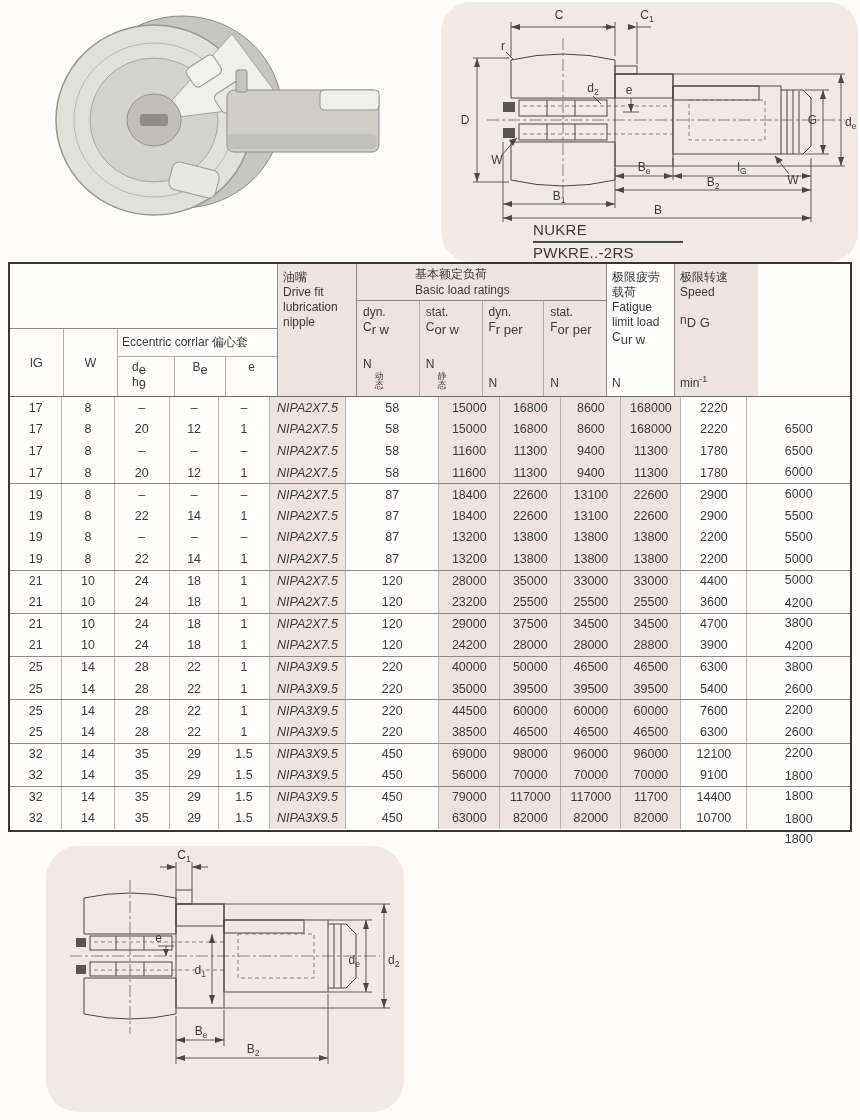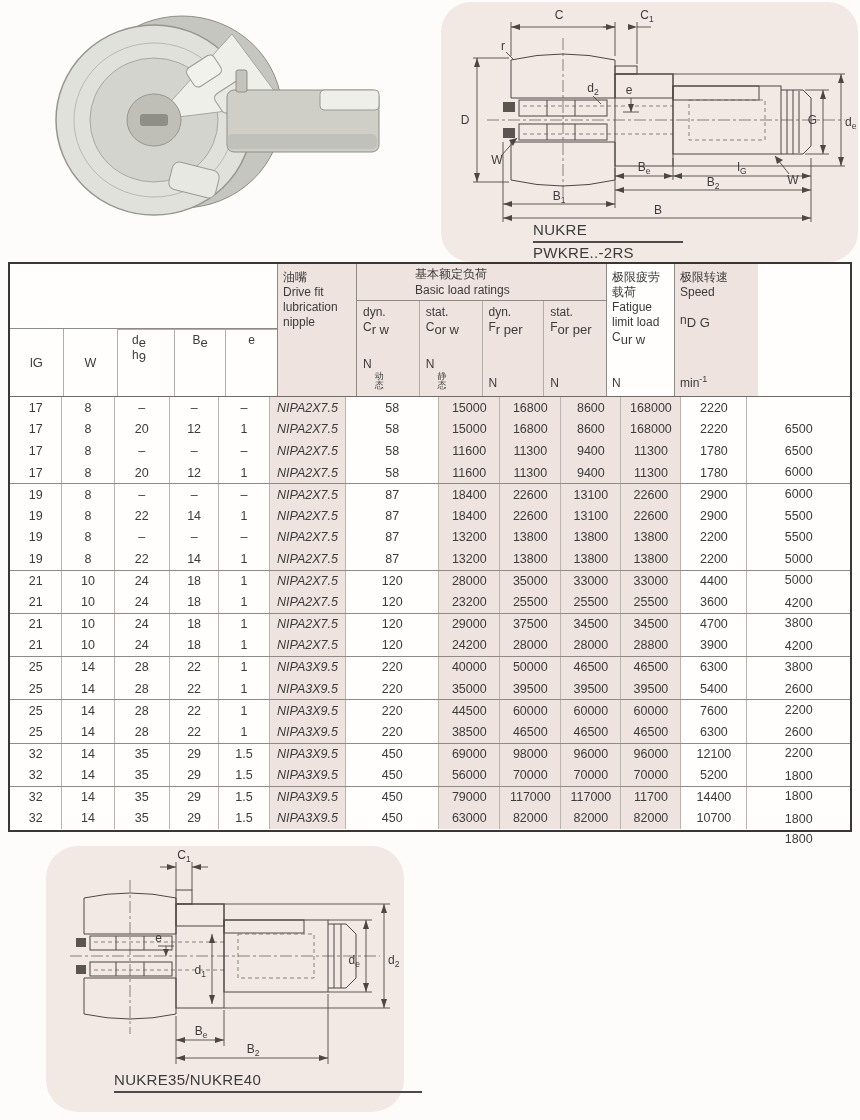--- a/index.html
+++ b/index.html
@@ -223,20 +223,21 @@
     <div class="thead">
       <div class="h-left">
         <div class="h-left-top"></div>
         <div class="h-left-bottom">
           <div class="hc-lg">
               <span>l</span>
               <sub>G</sub>
             </div>
           <div class="hc-w">W</div>
           <div class="h-ecc">
+            <div class="h-ecc-label">Eccentric corrlar 偏心套</div>
             <div class="h-ecc-sub">
               <div class="hsc hsc-de">
                 <div><span>d</span><sub>e</sub></div>
                 <div><span>h</span><sub>9</sub></div>
               </div>
               <div class="hsc hsc-be">
                   <div><span>B</span><sub>e</sub></div>
                 </div>
               <div class="hsc hsc-e">
                   <div>e</div>
@@ -571,21 +572,21 @@
           <div class="tcell c1">14</div>
           <div class="tcell c2">35</div>
           <div class="tcell c3">29</div>
           <div class="tcell c4">1.5</div>
           <div class="tcell c5 shaded">NIPA3X9.5</div>
           <div class="tcell c6">450</div>
           <div class="tcell c7 shaded">56000</div>
           <div class="tcell c8 shaded">70000</div>
           <div class="tcell c9 shaded">70000</div>
           <div class="tcell c10 shaded">70000</div>
-          <div class="tcell c11">5200</div>
+          <div class="tcell c11">9100</div>
           <div class="tcell c12 shaded">1800</div>
         </div>
         <div class="trow group-start">
           <div class="tcell c0">32</div>
           <div class="tcell c1">14</div>
           <div class="tcell c2">35</div>
           <div class="tcell c3">29</div>
           <div class="tcell c4">1.5</div>
           <div class="tcell c5 shaded">NIPA3X9.5</div>
           <div class="tcell c6">450</div>
@@ -689,17 +690,16 @@
       <text x="155" y="189" text-anchor="middle"><tspan>B</tspan><tspan class="ssub" dy="3">e</tspan></text>
 
       <line class="dim" x1="282" y1="148" x2="282" y2="218"></line>
       <line class="dim" x1="130" y1="200" x2="130" y2="218"></line>
       <line class="dim" x1="130" y1="212" x2="282" y2="212"></line>
       <path class="ah" d="M130,212 l9,-3 v6 z"></path>
         <path class="ah" d="M282,212 l-9,-3 v6 z"></path>
       <text x="207" y="207" text-anchor="middle"><tspan>B</tspan><tspan class="ssub" dy="3">2</tspan></text>
     </svg>
     <div class="caption">
-      <span class="cap1">NUKRE35/NUKRE40</span>
     </div>
   </div>
 
 </div>
 
 </body></html>

